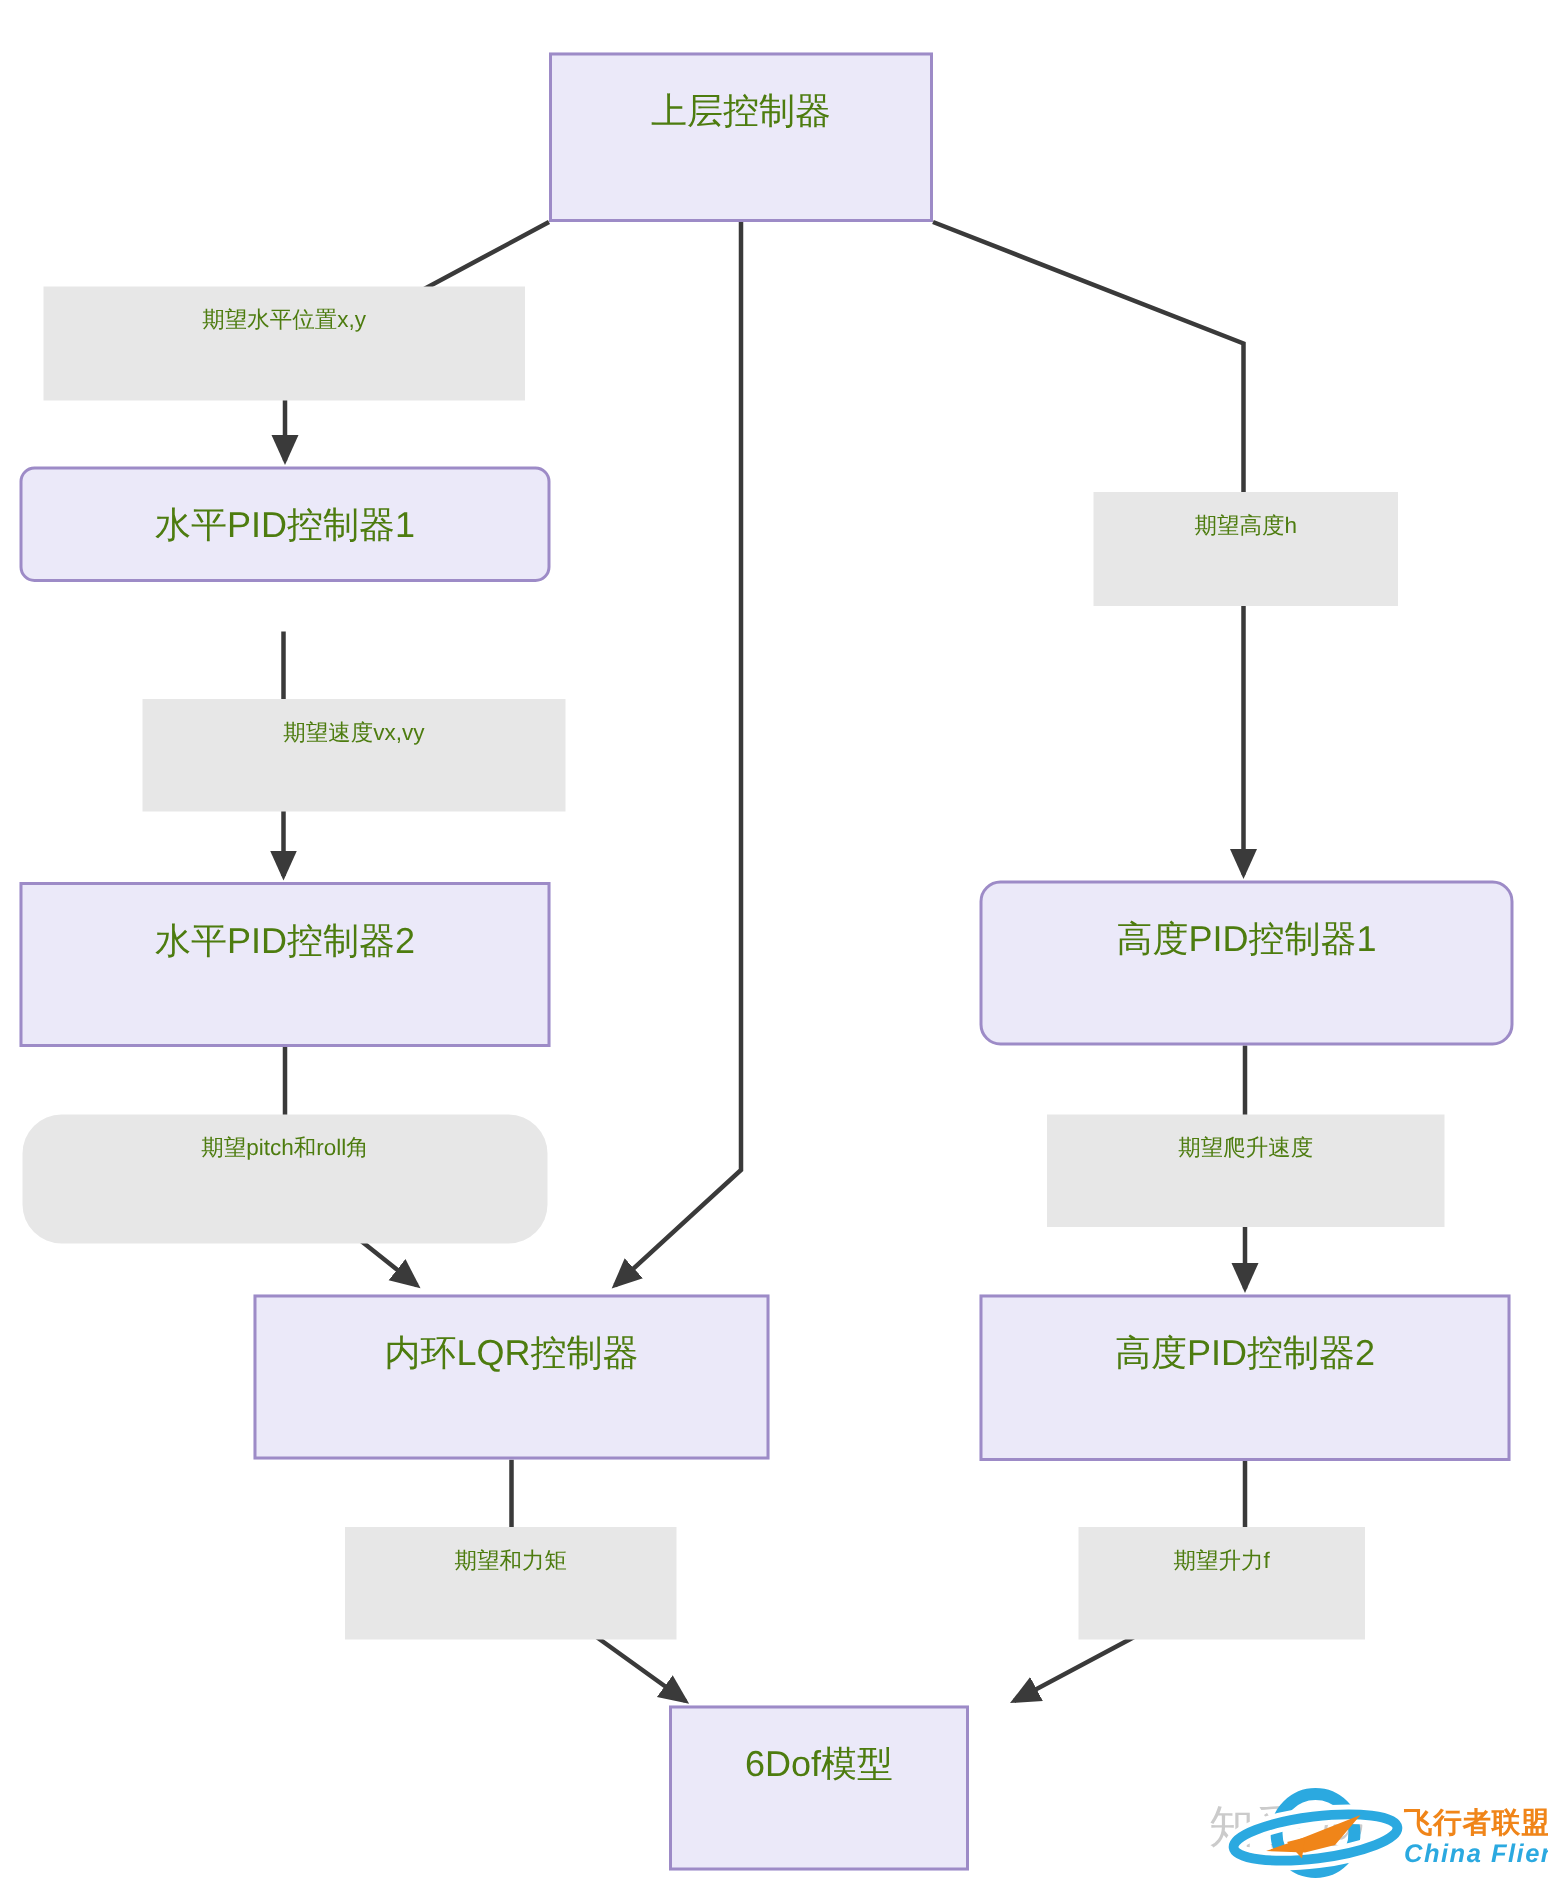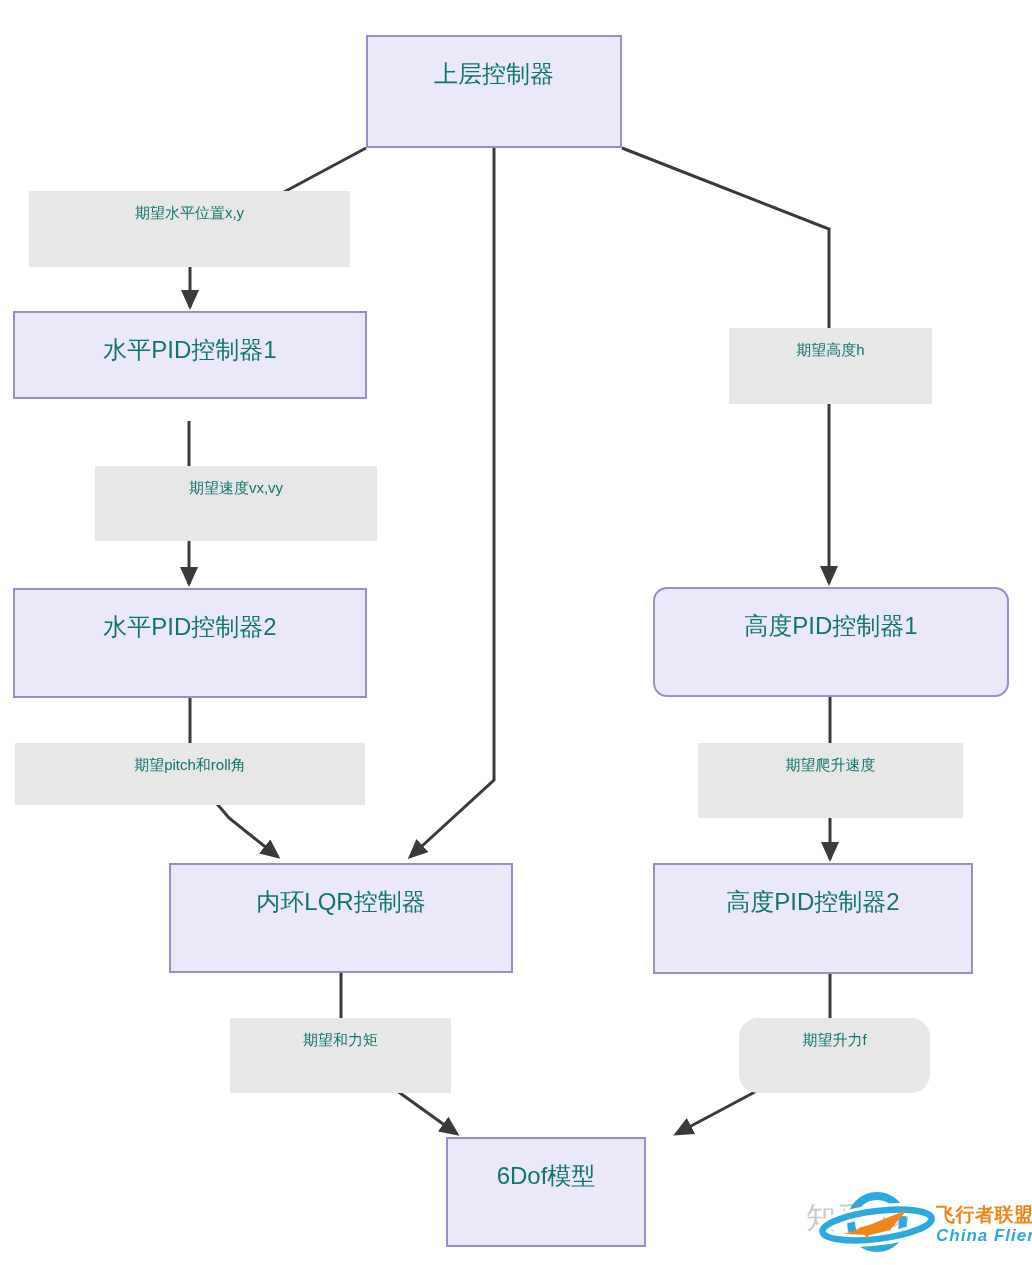--- a/index.html
+++ b/index.html
@@ -4,21 +4,21 @@
 <style>
   html,body{margin:0;padding:0;background:#ffffff;}
   .stage{
     position:relative;width:1032px;height:1265px;background:#ffffff;
     overflow:hidden;font-family:"Liberation Sans",sans-serif;
   }
   .wires{position:absolute;left:0;top:0;z-index:1;}
   .node{
     position:absolute;box-sizing:border-box;z-index:2;
     display:flex;justify-content:center;align-items:flex-start;
-    color:#0f766e;text-align:center;
+    color:#4d7c0f;text-align:center;
   }
   .ctrl{background:#ebe9f9;border:2px solid #9d8bc7;padding-top:21px;font-size:24px;}
   .sig{background:#e7e7e7;padding-top:13px;font-size:15px;}
   .wm-zhihu{
     position:absolute;left:806px;top:1198px;z-index:3;
     font-size:30px;color:#cbcbcb;letter-spacing:2px;white-space:nowrap;
   }
   .wm-logo{position:absolute;left:812px;top:1183px;z-index:4;}
   .wm-cn{
     position:absolute;left:936px;top:1202px;z-index:5;width:98px;
@@ -49,42 +49,42 @@
       <polyline points="830,697 830,859" marker-end="url(#arrow)"></polyline>
       <polyline points="830,973 830,1050 753,1093 676,1134" marker-end="url(#arrow)"></polyline>
       <polyline points="341,973 341,1050 400,1093 457,1134" marker-end="url(#arrow)"></polyline>
     </g>
   </svg>
 
   <div class="node ctrl" style="left:366px;top:35px;width:256px;height:113px;">上层控制器</div>
 
   <div class="node sig" style="left:29px;top:191px;width:321px;height:76px;">期望水平位置x,y</div>
 
-  <div class="node ctrl" style="left:13px;top:311px;width:354px;height:88px;">水平PID控制器1</div>
+  <div class="node ctrl" style="left:13px;top:311px;width:354px;height:77px;border-radius:10px;">水平PID控制器1</div>
 
   <div class="node sig" style="left:50px;top:466px;width:282px;height:75px;margin-left:45px;">期望速度vx,vy</div>
 
 
   <div class="node ctrl" style="left:13px;top:588px;width:354px;height:110px;">水平PID控制器2</div>
 
-  <div class="node sig" style="left:15px;top:743px;width:350px;height:62px;">期望pitch和roll角</div>
+  <div class="node sig" style="left:15px;top:743px;width:350px;height:86px;border-radius:26px;">期望pitch和roll角</div>
 
   <div class="node ctrl" style="left:169px;top:863px;width:344px;height:110px;">内环LQR控制器</div>
 
   <div class="node sig" style="left:230px;top:1018px;width:221px;height:75px;">期望和力矩</div>
 
   <div class="node sig" style="left:729px;top:328px;width:203px;height:76px;">期望高度h</div>
 
   <div class="node ctrl" style="left:653px;top:587px;width:356px;height:110px;border-radius:14px;">高度PID控制器1</div>
 
   <div class="node sig" style="left:698px;top:743px;width:265px;height:75px;">期望爬升速度</div>
 
-  <div class="node ctrl" style="left:653px;top:863px;width:320px;height:111px;">高度PID控制器2</div>
+  <div class="node ctrl" style="left:653px;top:863px;width:354px;height:111px;">高度PID控制器2</div>
 
-  <div class="node sig" style="left:739px;top:1018px;width:191px;height:75px;border-radius:19px;">期望升力f</div>
+  <div class="node sig" style="left:719px;top:1018px;width:191px;height:75px;">期望升力f</div>
 
   <div class="node ctrl" style="left:446px;top:1137px;width:200px;height:110px;">6Dof模型</div>
 
   <div class="wm-zhihu">知乎 @</div>
 
   <svg class="wm-logo" width="130" height="80" viewBox="0 0 130 80">
     <circle cx="65" cy="39" r="26" fill="none" stroke="#2BA9E0" stroke-width="8"></circle>
     <g transform="rotate(-7 65 42)">
       <ellipse cx="65" cy="42" rx="55" ry="14" fill="none" stroke="#ffffff" stroke-width="13"></ellipse>
       <ellipse cx="65" cy="42" rx="55" ry="14" fill="none" stroke="#2BA9E0" stroke-width="6.5"></ellipse>

